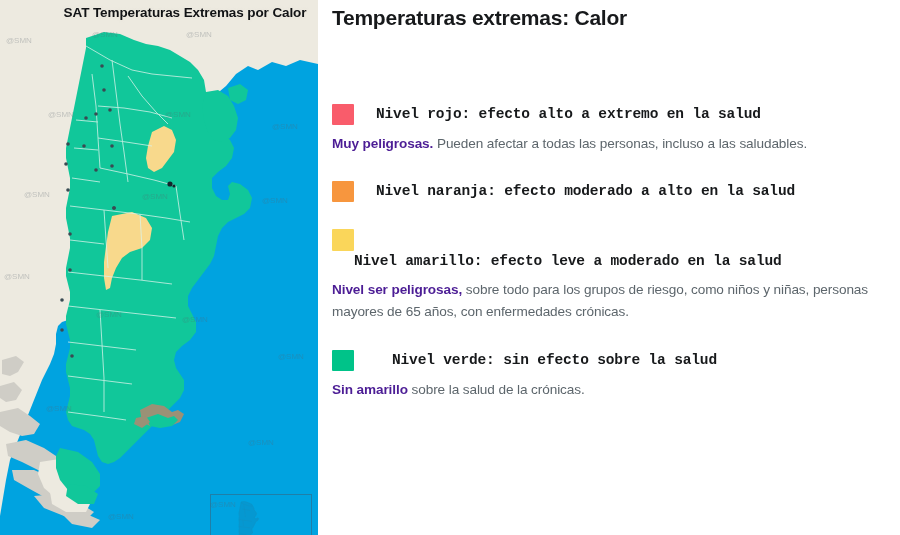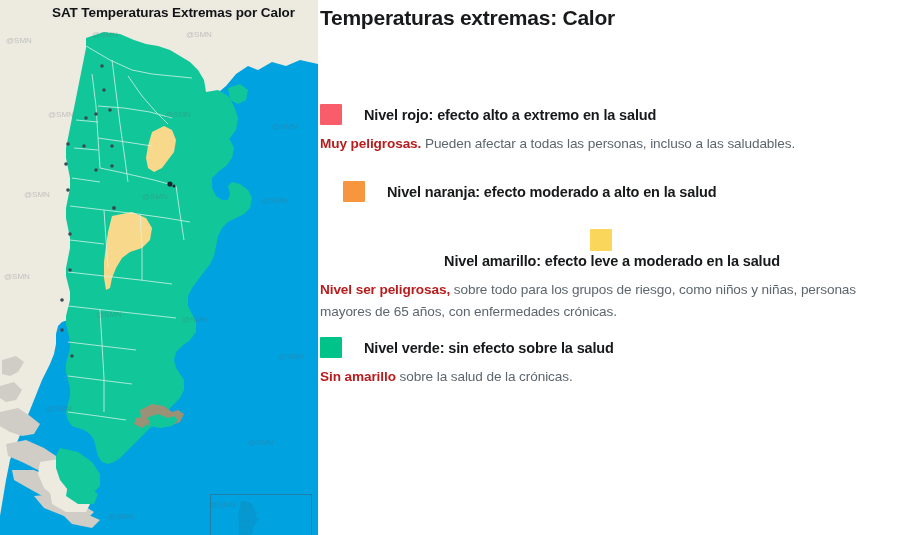--- a/index.html
+++ b/index.html
@@ -36,20 +36,21 @@
     top: 0;
     width: 318px;
     height: 535px;
     display: block;
   }
   .map-title {
     position: absolute;
     left: 0;
     top: 5px;
     width: 318px;
+    text-align: center;
     padding-left: 52px;
     box-sizing: border-box;
     font-size: 13.5px;
     font-weight: bold;
     color: #111315;
     letter-spacing: -0.1px;
     z-index: 6;
     text-shadow: 0 0 2px rgba(237,234,224,.85), 0 0 3px rgba(237,234,224,.7);
   }
   .wm {
@@ -74,42 +75,42 @@
     background: rgba(0,163,224,0.10);
     overflow: hidden;
   }
 
   
   .info-panel {
     position: relative;
     flex: 1 1 auto;
     height: 395px;
     background: #ffffff;
-    padding: 0 18px 0 2px;
+    padding: 0 18px 0 14px;
     box-sizing: border-box;
     overflow: hidden;
   }
   .info-title {
     font-size: 21px;
     font-weight: bold;
     color: #17191b;
     margin: 4px 0 0 0;
     letter-spacing: -0.25px;
     line-height: 28px;
   }
   .levels {
     margin-top: 22px;
   }
   .level-block {
     margin-bottom: 0;
   }
   .level-head {
     display: flex;
-    align-items: center;
     margin-top: 18px;
+    font-family: Liberation Mono, monospace;
   }
   .swatch {
     width: 22px;
     height: 21px;
     flex: 0 0 22px;
     border-radius: 1px;
   }
   .level-title {
     margin-left: 22px;
     font-size: 14.5px;
@@ -121,28 +122,28 @@
   .level-desc {
     margin-top: 8px;
     font-size: 13.6px;
     line-height: 22px;
     color: #5d666c;
     letter-spacing: -0.1px;
     max-width: 540px;
   }
   .level-desc .lead {
     font-weight: bold;
-    color: #b91c1c;
+    color: #4c1d95;
   }
   
   .b-red   .level-head { margin-top: 0; }
   .b-red   { margin-top: 72px; }
-  .b-orange .level-head { margin-top: 26px; margin-left: 23px; }
+  .b-orange .level-head { margin-top: 26px; }
   .b-yellow .level-head { margin-top: 27px; flex-direction: column; }
-  .b-green .level-head { margin-top: 14px; }
+  .b-green .level-head { margin-top: 27px; gap: 16px; }
 </style>
 </head>
 <body>
 
 <div class="app">
 
   <div class="map-panel">
 
     <svg class="map-svg" viewBox="0 0 318 535" preserveAspectRatio="none">
 

